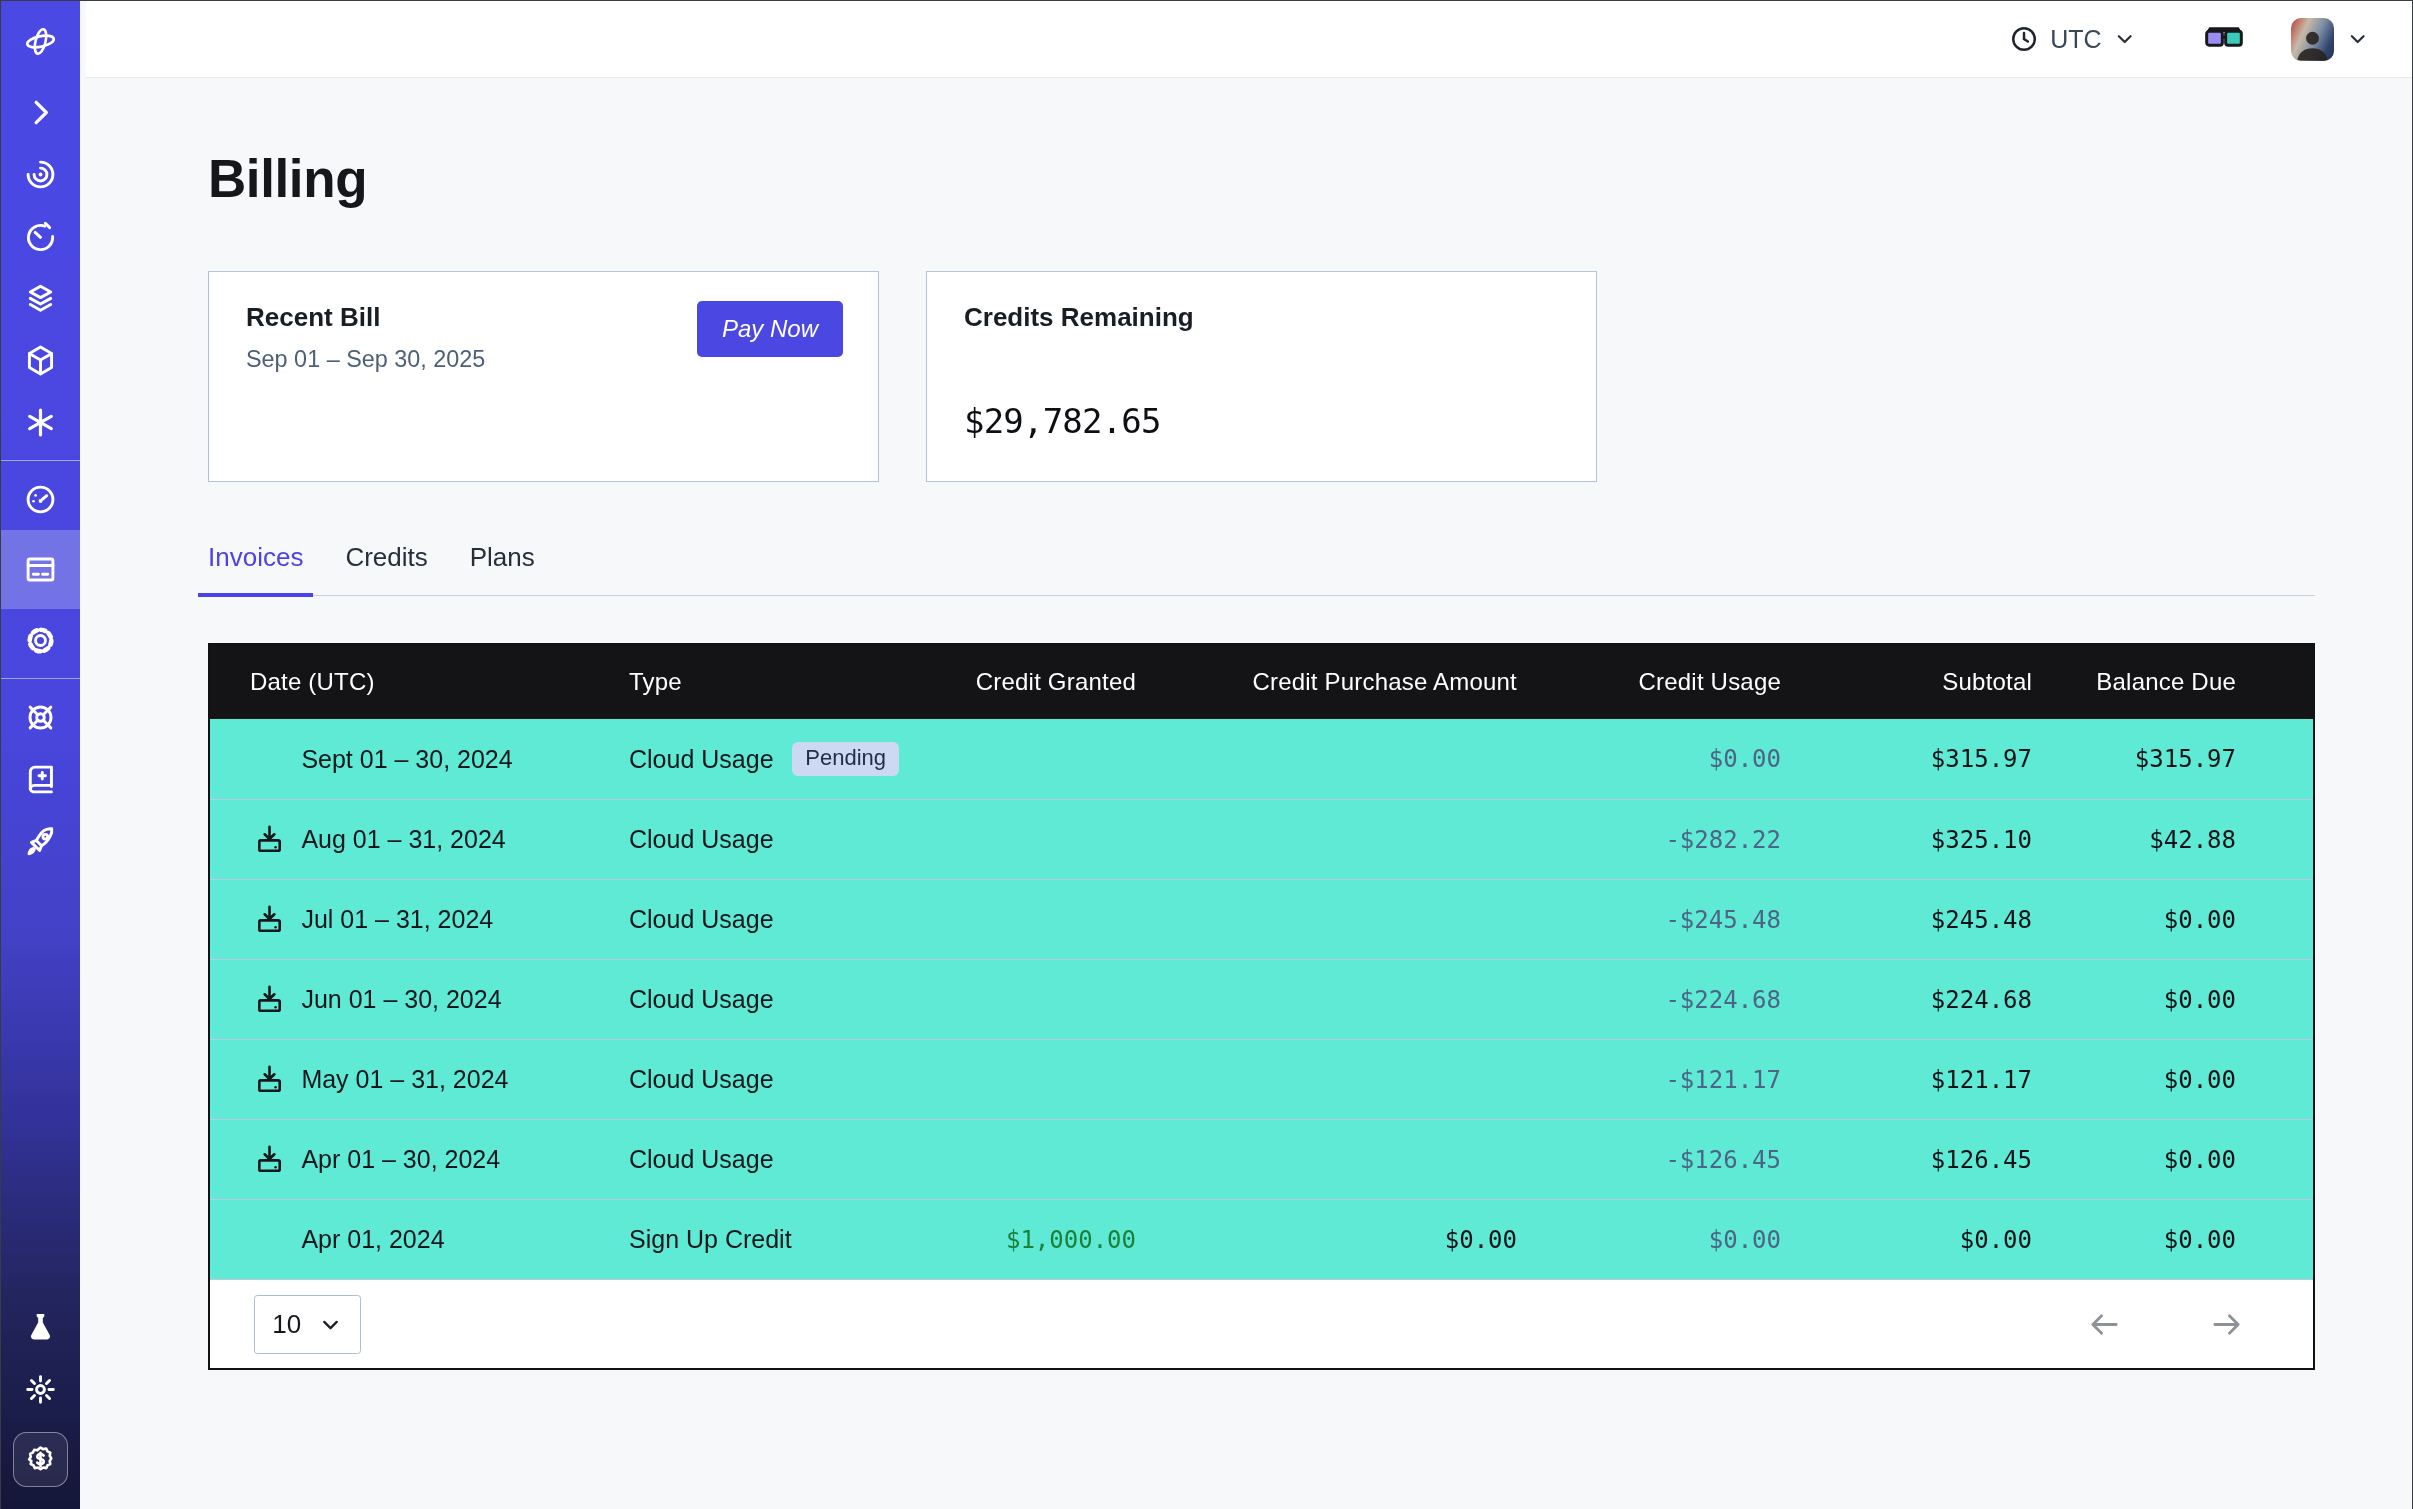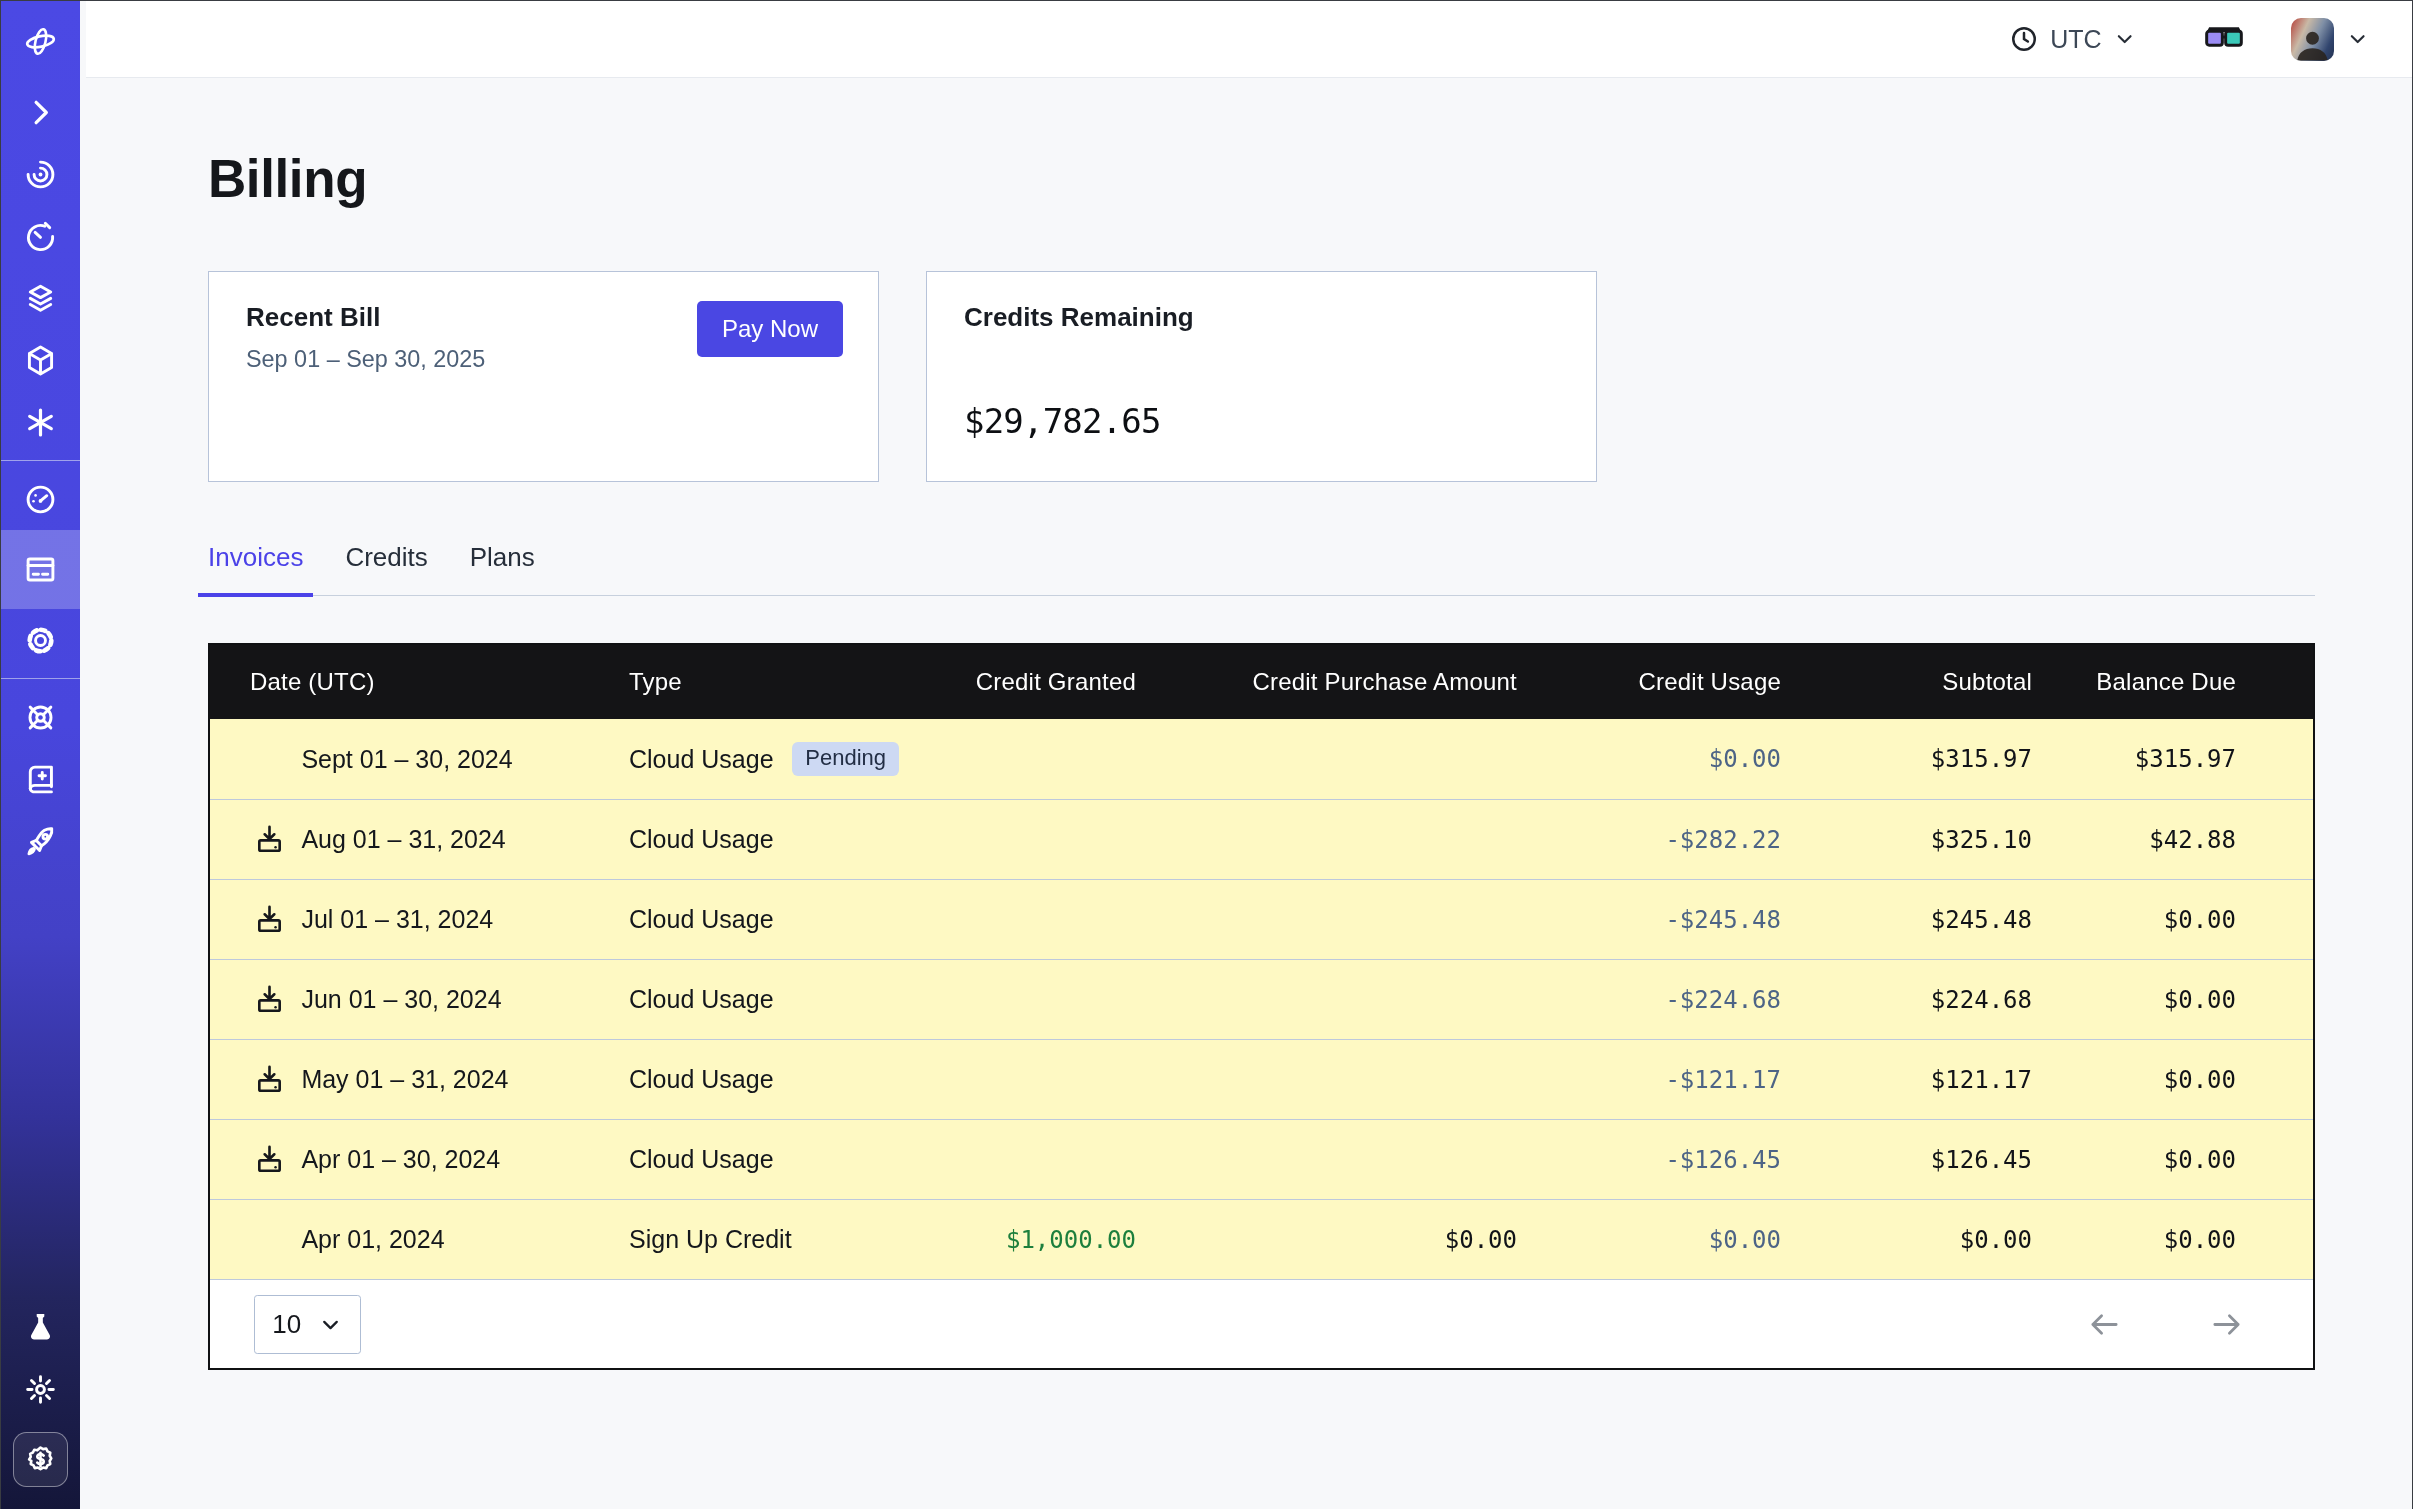--- a/index.html
+++ b/index.html
@@ -77,42 +77,42 @@
   .card-title { font-size:26px; font-weight:600; color:#191d24; }
   .card-sub { font-size:23.4px; color:#4d6078; margin-top:13.4px; min-height:30px; }
   .card-amount {
     font-family:"DejaVu Sans Mono", monospace;
     font-size:34px; color:#0d0f13; margin-top:25px; letter-spacing:-0.8px;
   }
   .paynow {
     position:absolute; top:28.5px; right:35px;
     background:#4a47e3; color:#fff; border:none; border-radius:5px;
     font-size:24px; font-weight:500; font-family:inherit;
-    padding:14.2px 25px; cursor:pointer;
+    padding:14.2px 25px; cursor:pointer;font-style:italic;
   }
 
   
   .tabs { display:flex; gap:42px; border-bottom:1.7px solid #c7d0dd; margin-bottom:47px; }
   .tab { position:relative; padding:0 0 22px; font-size:26px; font-weight:500; color:#262e3a;
          background:none; border:none; cursor:pointer; font-family:inherit; }
   .tab.active { color:#4b42e8; }
   .tab.active::after {
     content:""; position:absolute; left:-10px; right:-10px; bottom:-1.7px; height:4.2px; background:#4b42e8;
   }
 
   
   .tablewrap { border:2.5px solid #101113; background:#fff; --cols:377px 364px 205px 381px 264px 251px 1fr; }
   .thead {
     display:grid; grid-template-columns:var(--cols);
     background:#141416; color:#fff; height:74px; align-items:center;
     font-size:24px; font-weight:400; letter-spacing:0.2px;
   }
   .trow {
     display:grid; grid-template-columns:var(--cols);
-    height:80px; align-items:center; font-size:25px; color:#14171c; background:#fef9c3;
+    height:80px; align-items:center; font-size:25px; color:#14171c; background:#5eead4;
   }
   .trow + .trow { border-top:1.7px solid #bdc9dc; }
   .c-date { padding-left:40px; display:flex; align-items:center; gap:13.4px; }
   .c-type { padding-left:42px; display:flex; align-items:center; gap:18.4px; }
   .c-num  { text-align:right; padding-right:20px; }
   .c-last { text-align:right; padding-right:77px; }
   .mono { font-family:"DejaVu Sans Mono", monospace; font-size:24px; color:#111318; }
   .usage { color:#4d6486; }
   .green { color:#1d7f3d; }
   .dl-slot { width:38px; height:37px; flex:none; display:flex; align-items:center; justify-content:center; }

